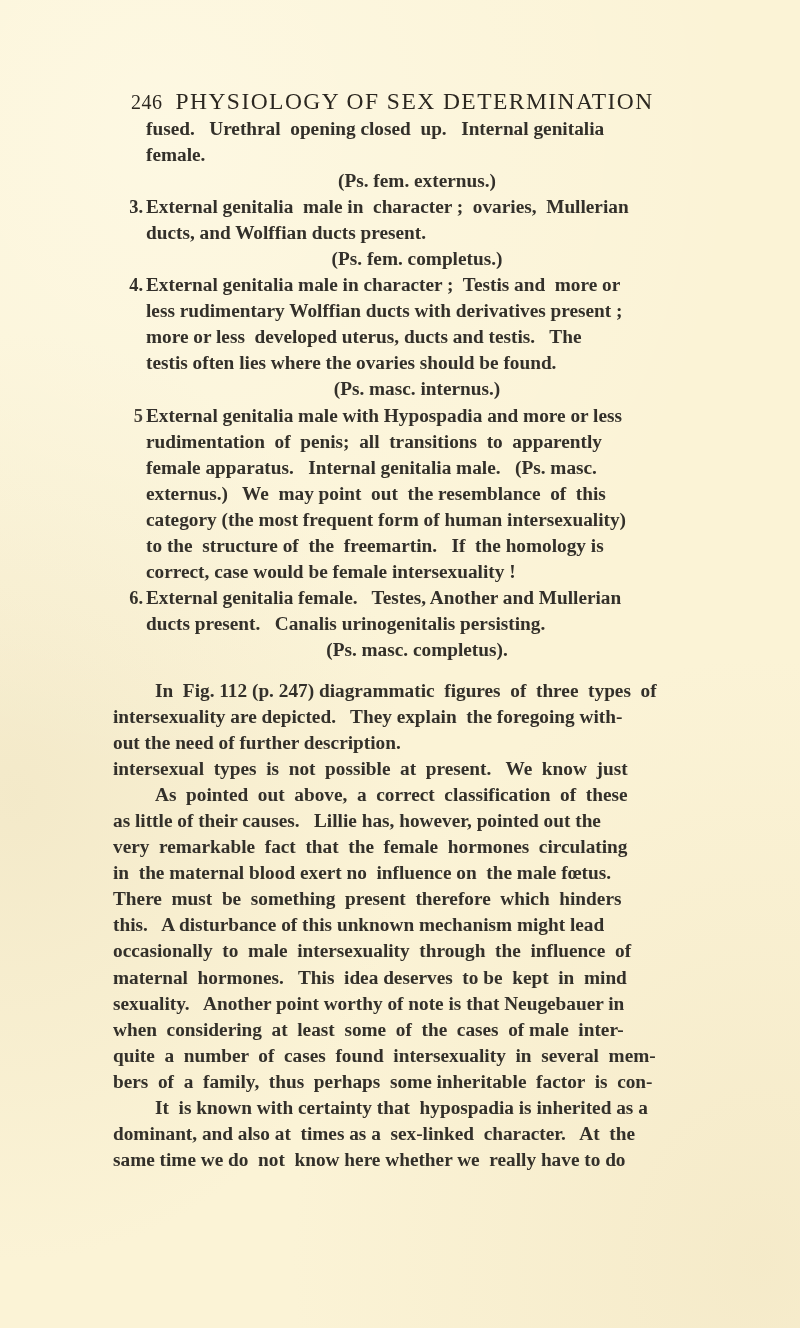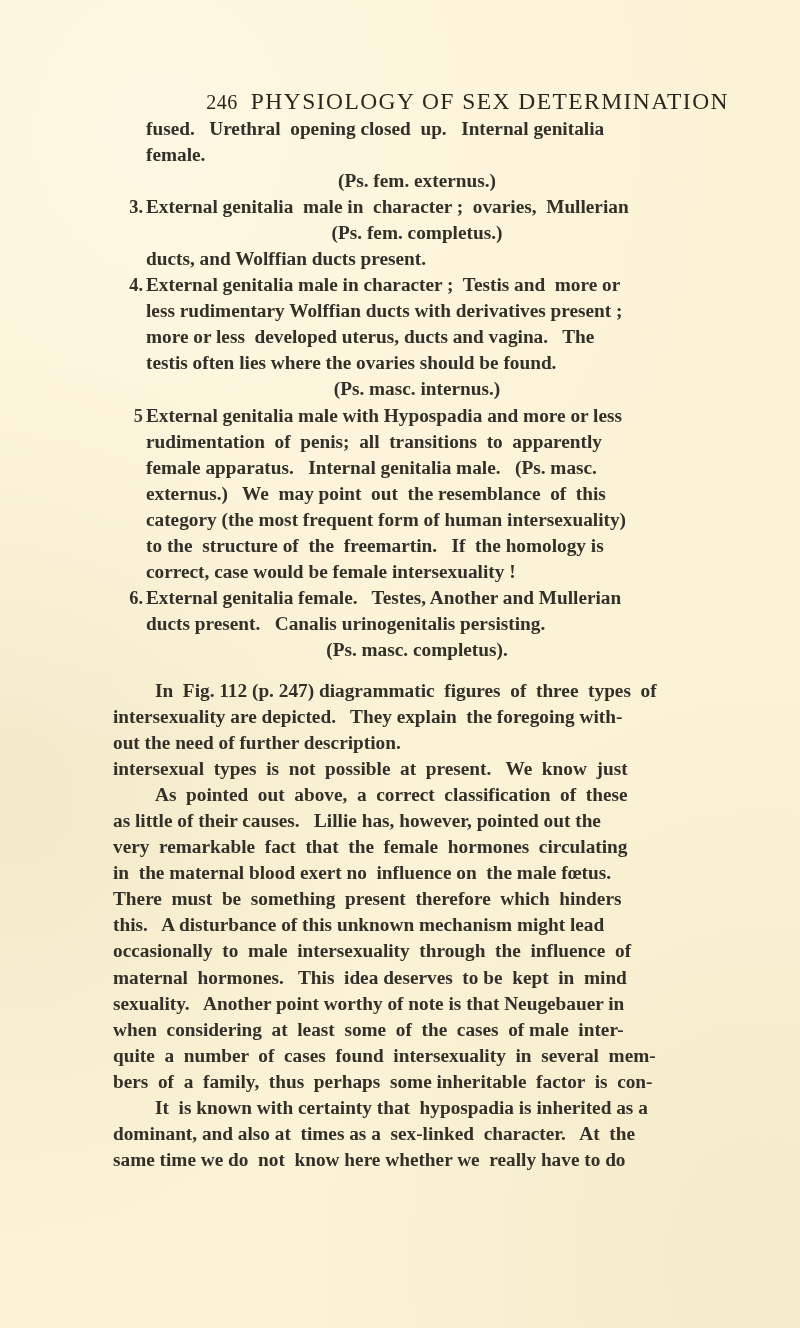--- a/index.html
+++ b/index.html
@@ -28,25 +28,24 @@
   }
   .page {
     position: absolute;
     inset: 0;
     z-index: 1;
   }
 
   
   .running-head {
     position: absolute;
-    left: 119px;
+    left: 131px;
     top: 88px;
     width: 610px;
     white-space: nowrap;
-    text-align: right;
   }
   .folio {
     font-size: 20px;
     letter-spacing: 0.5px;
     color: #2b2720;
   }
   .head-title {
     font-size: 23.5px;
     letter-spacing: 1.45px;
     color: #2b2720;
@@ -106,28 +105,28 @@
   <div class="textblock">
 
     <div>
       <div class="line indent-1">fused.   Urethral  opening closed  up.   Internal genitalia</div>
       <div class="line indent-1">female.</div>
       <div class="line right">(Ps. fem. externus.)</div>
     </div>
 
     <div>
       <div class="line indent-num"><span class="num">3.</span><span>External genitalia  male in  character ;  ovaries,  Mullerian</span></div>
+      <div class="line indent-1">ducts, and Wolffian ducts present.</div>
       <div class="line right">(Ps. fem. completus.)</div>
-      <div class="line indent-1">ducts, and Wolffian ducts present.</div>
     </div>
 
     <div>
       <div class="line indent-num"><span class="num">4.</span><span>External genitalia male in character ;  Testis and  more or</span></div>
       <div class="line indent-1">less rudimentary Wolffian ducts with derivatives present ;</div>
-      <div class="line indent-1">more or less  developed uterus, ducts and vagina.   The</div>
+      <div class="line indent-1">more or less  developed uterus, ducts and testis.   The</div>
       <div class="line indent-1">testis often lies where the ovaries should be found.</div>
       <div class="line right">(Ps. masc. internus.)</div>
     </div>
 
     <div>
       <div class="line indent-num"><span class="num faint">5</span><span>External genitalia male with Hypospadia and more or less</span></div>
       <div class="line indent-1">rudimentation  of  penis;  all  transitions  to  apparently</div>
       <div class="line indent-1">female apparatus.   Internal genitalia male.   (Ps. masc.</div>
       <div class="line indent-1">externus.)   We  may point  out  the resemblance  of  this</div>
       <div class="line indent-1">category (the most frequent form of human intersexuality)</div>

